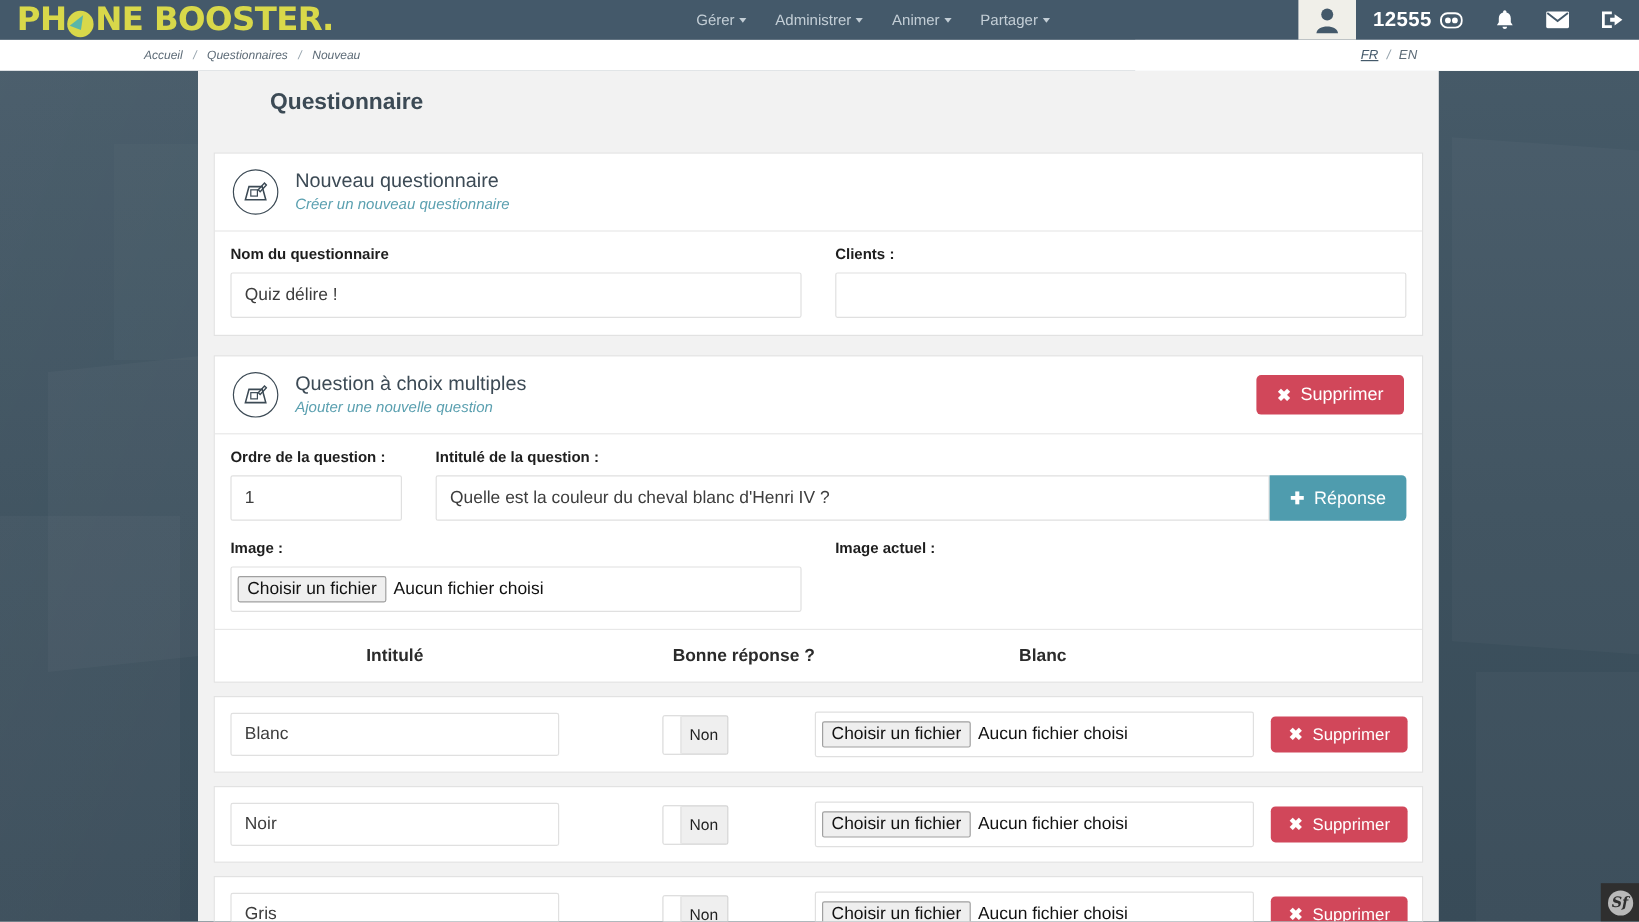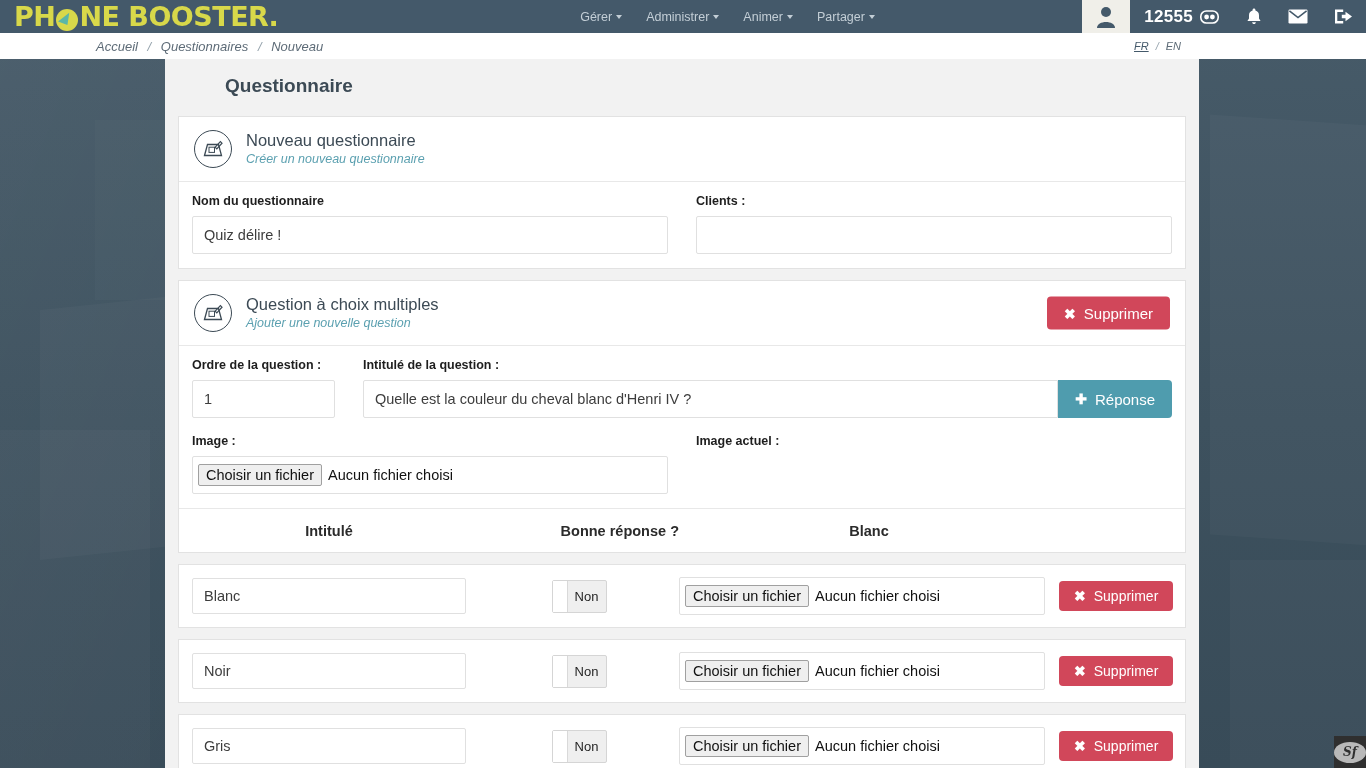--- a/index.html
+++ b/index.html
@@ -106,22 +106,22 @@
   .icon-svg { display: block; }
 
   
   #breadbar {
     position: absolute; top: 33px; left: 0; right: 0; height: 26px;
     background: #ffffff;
     z-index: 19;
     display: flex; align-items: center;
   }
   #breadcrumb {
-    margin-left: 96px;
-    font-size: 13px;
+    margin-left: 120px;
+    font-size: 10px;
     font-style: italic;
     color: #5d6b77;
   }
   #breadcrumb .crumb { cursor: pointer; }
   #breadcrumb .sep { margin: 0 6px; color: #93a1ab; }
 
   
   #langbar {
     position: absolute; top: 33px; right: 0; width: 420px; height: 26px;
     background: #ffffff;
@@ -146,21 +146,21 @@
   }
   #page-title {
     font-size: 19px; font-weight: bold; color: #3c4a55;
     padding: 16px 0 14px 13px;
     margin-left: 47px;
   }
 
   .panel {
     background: #ffffff;
     border: 1px solid #e2e2e2;
-    margin: 5px 13px 11px 13px;
+    margin: 16px 13px 11px 13px;
   }
   .panel-head {
     display: flex; align-items: center;
     padding: 13px 15px;
     border-bottom: 1px solid #e8e8e8;
     position: relative;
   }
   .circle-icon {
     width: 38px; height: 38px;
     border-radius: 50%;
@@ -303,21 +303,21 @@
   
   #sf-toolbar {
     position: absolute;
     right: 0; bottom: 0;
     width: 32px; height: 32px;
     background: #2f2f2f;
     z-index: 30;
     display: flex; align-items: center; justify-content: center;
   }
   #sf-toolbar .sf-circle {
-    width: 32px; height: 21px; border-radius: 50%;
+    width: 21px; height: 21px; border-radius: 50%;
     background: #b9b9b9;
     color: #2f2f2f;
     font-family: "DejaVu Serif", serif;
     font-style: italic; font-weight: bold;
     font-size: 12px;
     display: flex; align-items: center; justify-content: center;
   }
 </style>
 </head>
 <body>

